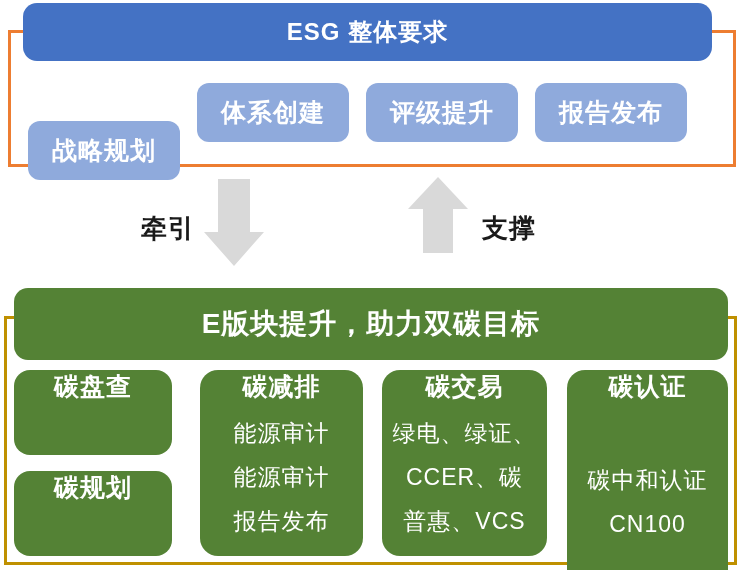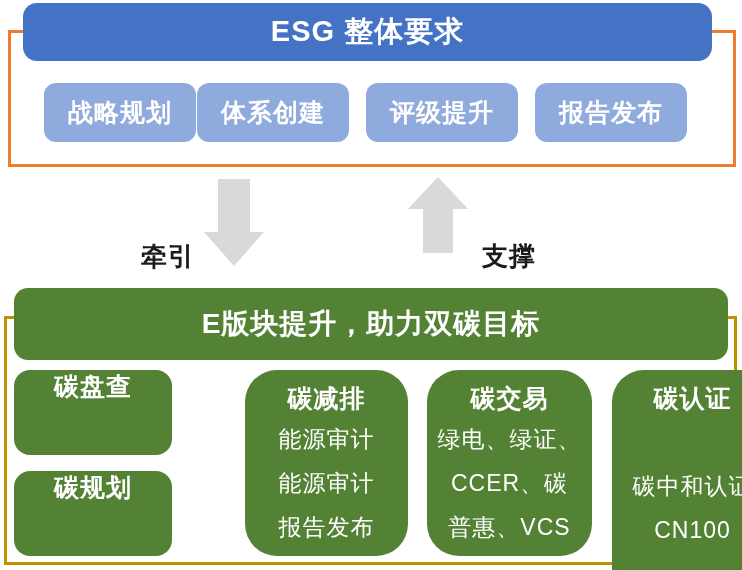--- a/index.html
+++ b/index.html
@@ -32,41 +32,41 @@
   }
   .blue-header {
     position: absolute; left: 23px; top: 3px;
     width: 689px; height: 58px;
     background: var(--header-blue);
     border-radius: 14px;
     display: flex; align-items: center; justify-content: center;
     z-index: 2;
   }
   .blue-header span {
-    color: #ffffff; font-size: 29px; font-weight: bold; letter-spacing: 1px;
+    color: #ffffff; font-size: 24px; font-weight: bold; letter-spacing: 1px;
   }
   .blue-btn {
     position: absolute; top: 83px;
     width: 152px; height: 59px;
     background: var(--item-blue);
     border-radius: 12px;
     display: flex; align-items: center; justify-content: center;
     color: #ffffff; font-size: 25px; font-weight: bold; letter-spacing: 1px;
     z-index: 2;
   }
-  .blue-btn.b1 { left: 44px; }
+  .blue-btn.b1 { left: 28px; margin-top: 38px; }
   .blue-btn.b2 { left: 197px; }
   .blue-btn.b3 { left: 366px; }
   .blue-btn.b4 { left: 535px; }
 
   
   .flow-label {
     position: absolute; top: 211px;
     font-size: 26px; font-weight: bold; color: var(--label-black);
-    letter-spacing: 1px; z-index: 2; margin-top: 28px;
+    letter-spacing: 1px; z-index: 2;
   }
   .flow-label.down { left: 141px; }
   .flow-label.up   { left: 482px; }
   .arrow-svg { position: absolute; z-index: 1; color: var(--arrow-gray); }
   .arrow-svg.down { left: 204px; top: 179px; }
   .arrow-svg.up   { left: 408px; top: 177px; }
   .arrow-svg polygon { fill: currentColor; }
 
   
   .bottom-frame {
@@ -88,21 +88,21 @@
   }
   .green-box {
     position: absolute;
     background: var(--green);
     border-radius: 16px;
     color: #ffffff;
     display: flex; flex-direction: column; align-items: center;
     z-index: 2;
   }
   .green-box.small { }
-  .green-box.tall  { padding-top: 12px; border-radius: 32px; margin-left: 45px; }
+  .green-box.tall  { border-radius: 18px; }
   .box-title { font-size: 25px; font-weight: bold; letter-spacing: 1px; }
   .box-lines {
     flex: 1; display: flex; flex-direction: column;
     align-items: center; justify-content: center;
     padding-bottom: 6px;
   }
   .box-line { font-size: 23px; font-weight: 400; line-height: 44px; letter-spacing: 1px; }
 
   .gb-inventory     { left: 14px;  top: 370px; width: 158px; height: 85px; }
   .gb-planning      { left: 14px;  top: 471px; width: 158px; height: 85px; }

